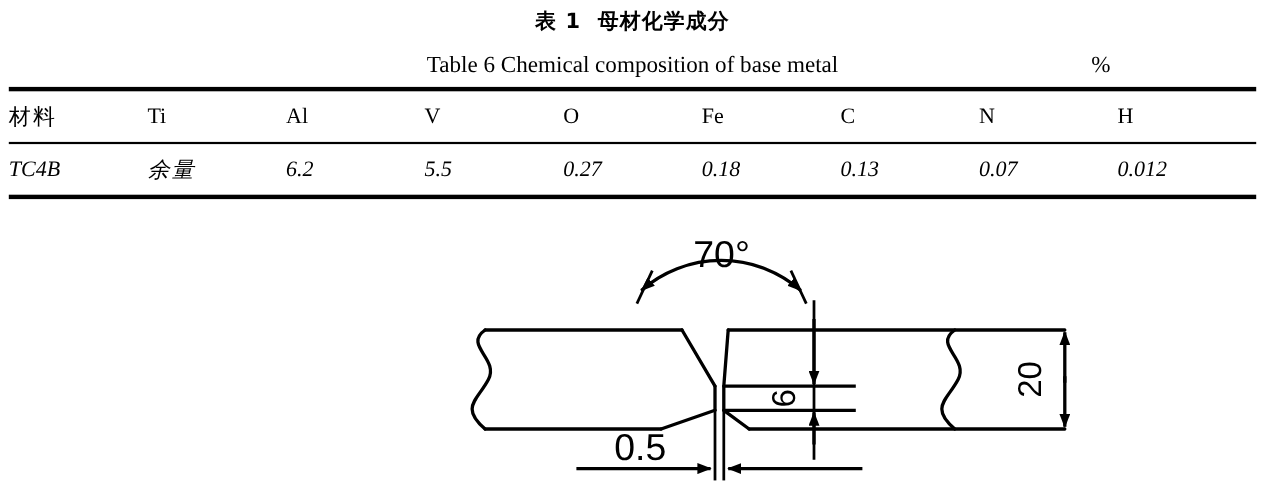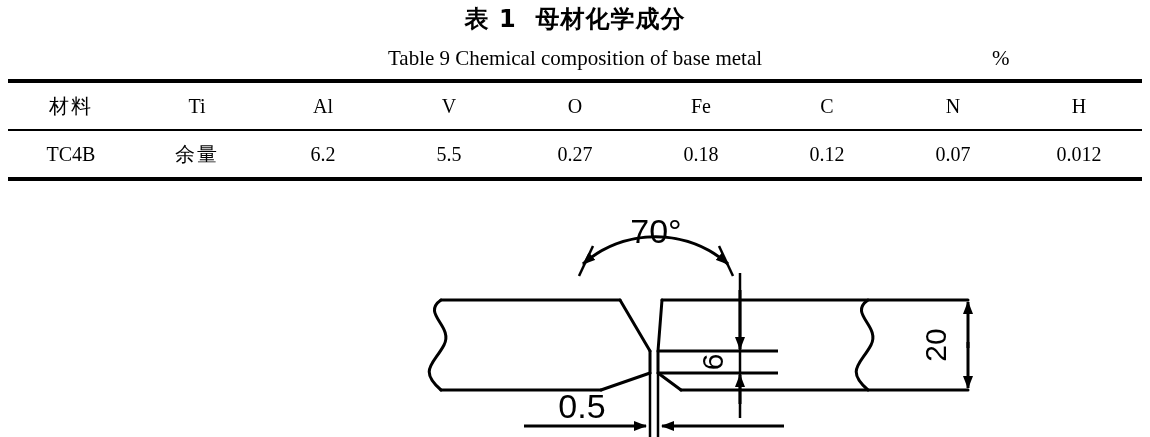--- a/index.html
+++ b/index.html
@@ -19,21 +19,21 @@
   
   .table-block {
     position: absolute;
     left: 0;
     top: 0;
     width: 1150px;
   }
   .tbl-title-cn {
     text-align: center;
     font-family: "DejaVu Sans", "Liberation Sans", sans-serif;
-    font-size: 24px;
+    font-size: 19px;
     font-weight: 700;
     letter-spacing: 1px;
     padding-top: 6px;
     line-height: 26px;
     white-space: pre;
   }
   .tbl-title-en-row {
     position: relative;
     height: 36px;
     margin-top: 11px;
@@ -64,33 +64,34 @@
     margin: 0 8px;
   }
 
   table.comp {
     width: 1134px;
     margin: 0 8px;
     border-collapse: collapse;
     table-layout: fixed;
   }
   table.comp td, table.comp th {
-    text-align: center;
+    text-align: left;
     font-weight: 400;
     font-size: 20px;
     padding: 0;
     border: none;
   }
   table.comp thead th {
     height: 46px;
     vertical-align: middle;
   }
   table.comp tbody td {
     height: 46px;
     vertical-align: middle;
+    font-style: italic;
   }
   .cjk {
     font-family: "DejaVu Sans", "Liberation Sans", sans-serif;
     font-size: 18px;
     letter-spacing: 2px;
   }
 
   
   .figure-block {
     position: absolute;
@@ -115,21 +116,21 @@
   }
 </style>
 </head>
 <body>
 
 <div class="table-block">
 
   <div class="tbl-title-cn">表 1  母材化学成分</div>
 
   <div class="tbl-title-en-row">
-    <div class="tbl-title-en">Table 9 Chemical composition of base metal</div>
+    <div class="tbl-title-en">Table 6 Chemical composition of base metal</div>
     <div class="tbl-unit">%</div>
   </div>
 
   <div class="rule-thick"></div>
 
   <table class="comp">
     <thead>
       <tr>
         <th class="cjk">材料</th>
         <th>Ti</th>
@@ -148,21 +149,21 @@
 
   <table class="comp">
     <tbody>
       <tr>
         <td>TC4B</td>
         <td class="cjk">余量</td>
         <td>6.2</td>
         <td>5.5</td>
         <td>0.27</td>
         <td>0.18</td>
-        <td>0.12</td>
+        <td>0.13</td>
         <td>0.07</td>
         <td>0.012</td>
       </tr>
     </tbody>
   </table>
 
   <div class="rule-thick"></div>
 </div>
 
 <div class="figure-block">

